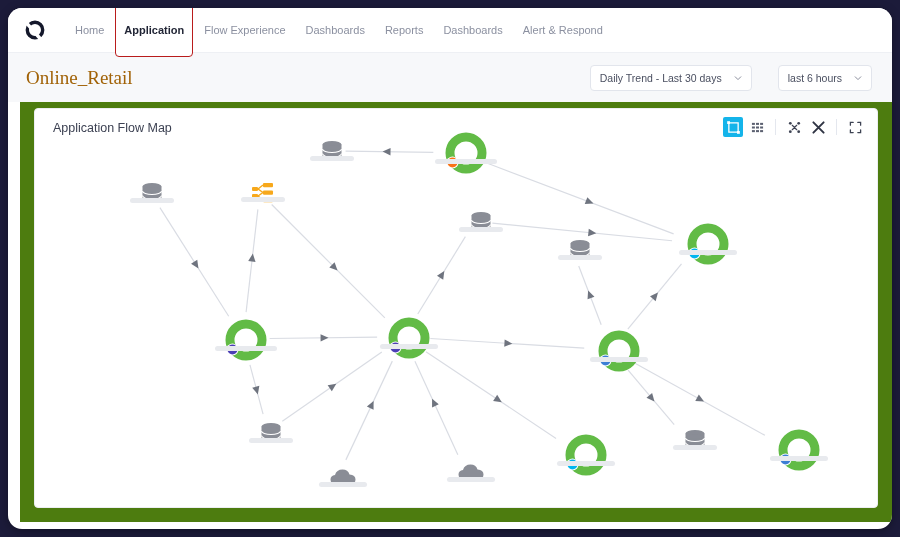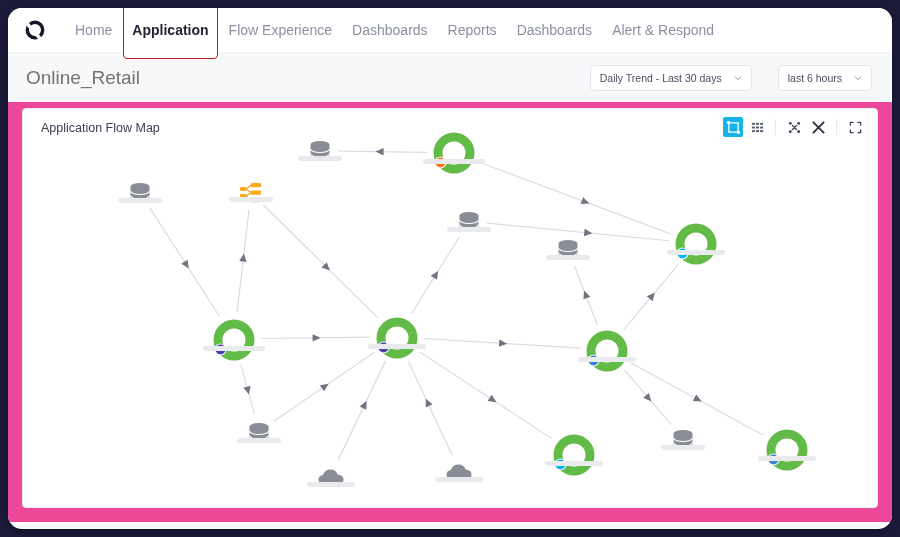--- a/index.html
+++ b/index.html
@@ -21,49 +21,49 @@
   .navbar {
     height: 44px;
     display: flex; align-items: center;
     padding: 0 14px;
     background: #ffffff;
   }
   .logo { width: 26px; height: 26px; margin-right: 18px; flex: none;
           display:flex; align-items:center; justify-content:center; }
   .nav-items { display: flex; align-items: center; gap: 2px; }
   .nav-item {
-    font-size: 14px; color: #8b90a0;
+    font-size: 11px; color: #8b90a0;
     padding: 5px 9px; border-radius: 4px;
     white-space: nowrap; cursor: pointer;
   }
   .nav-item.active {
     color: #1f2333; font-weight: 600;
     background: #ffffff;
     border: 1px solid #b91c1c;
     padding: 20px 8px;
   }
   
   .subheader {
     height: 50px;
     background: #f7f8fa;
     display: flex; align-items: center; justify-content: space-between;
     padding: 0 20px 0 18px;
     border-top: 1px solid #eef0f4;
   }
-  .page-title { font-size: 19px; color: #737373; font-weight: 400; }
+  .page-title { font-size: 19px; color: #a16207; font-weight: 400; font-family: Liberation Serif, serif; }
   .controls { display: flex; gap: 10px; }
   .select {
     background: #ffffff; border: 1px solid #e2e5ec; border-radius: 4px;
     height: 26px; display: flex; align-items: center; gap: 12px;
     padding: 0 9px; cursor: pointer; margin-left: 16px;
   }
   .select-label { font-size: 10.5px; color: #4a4f60; white-space: nowrap; }
   .caret { width: 8px; height: 8px; flex: none; }
   
-  .panel-wrap { padding: 6px 14px 14px 14px; background: #ec4899; }
+  .panel-wrap { padding: 6px 14px 14px 14px; background: #4d7c0f; margin-left: 12px; }
   .panel {
     position: relative;
     height: 400px;
     border: 1px solid #eceef2;
     border-radius: 4px;
     background: #ffffff;
     overflow: hidden;
   }
   .panel-title {
     position: absolute; left: 18px; top: 12px;

